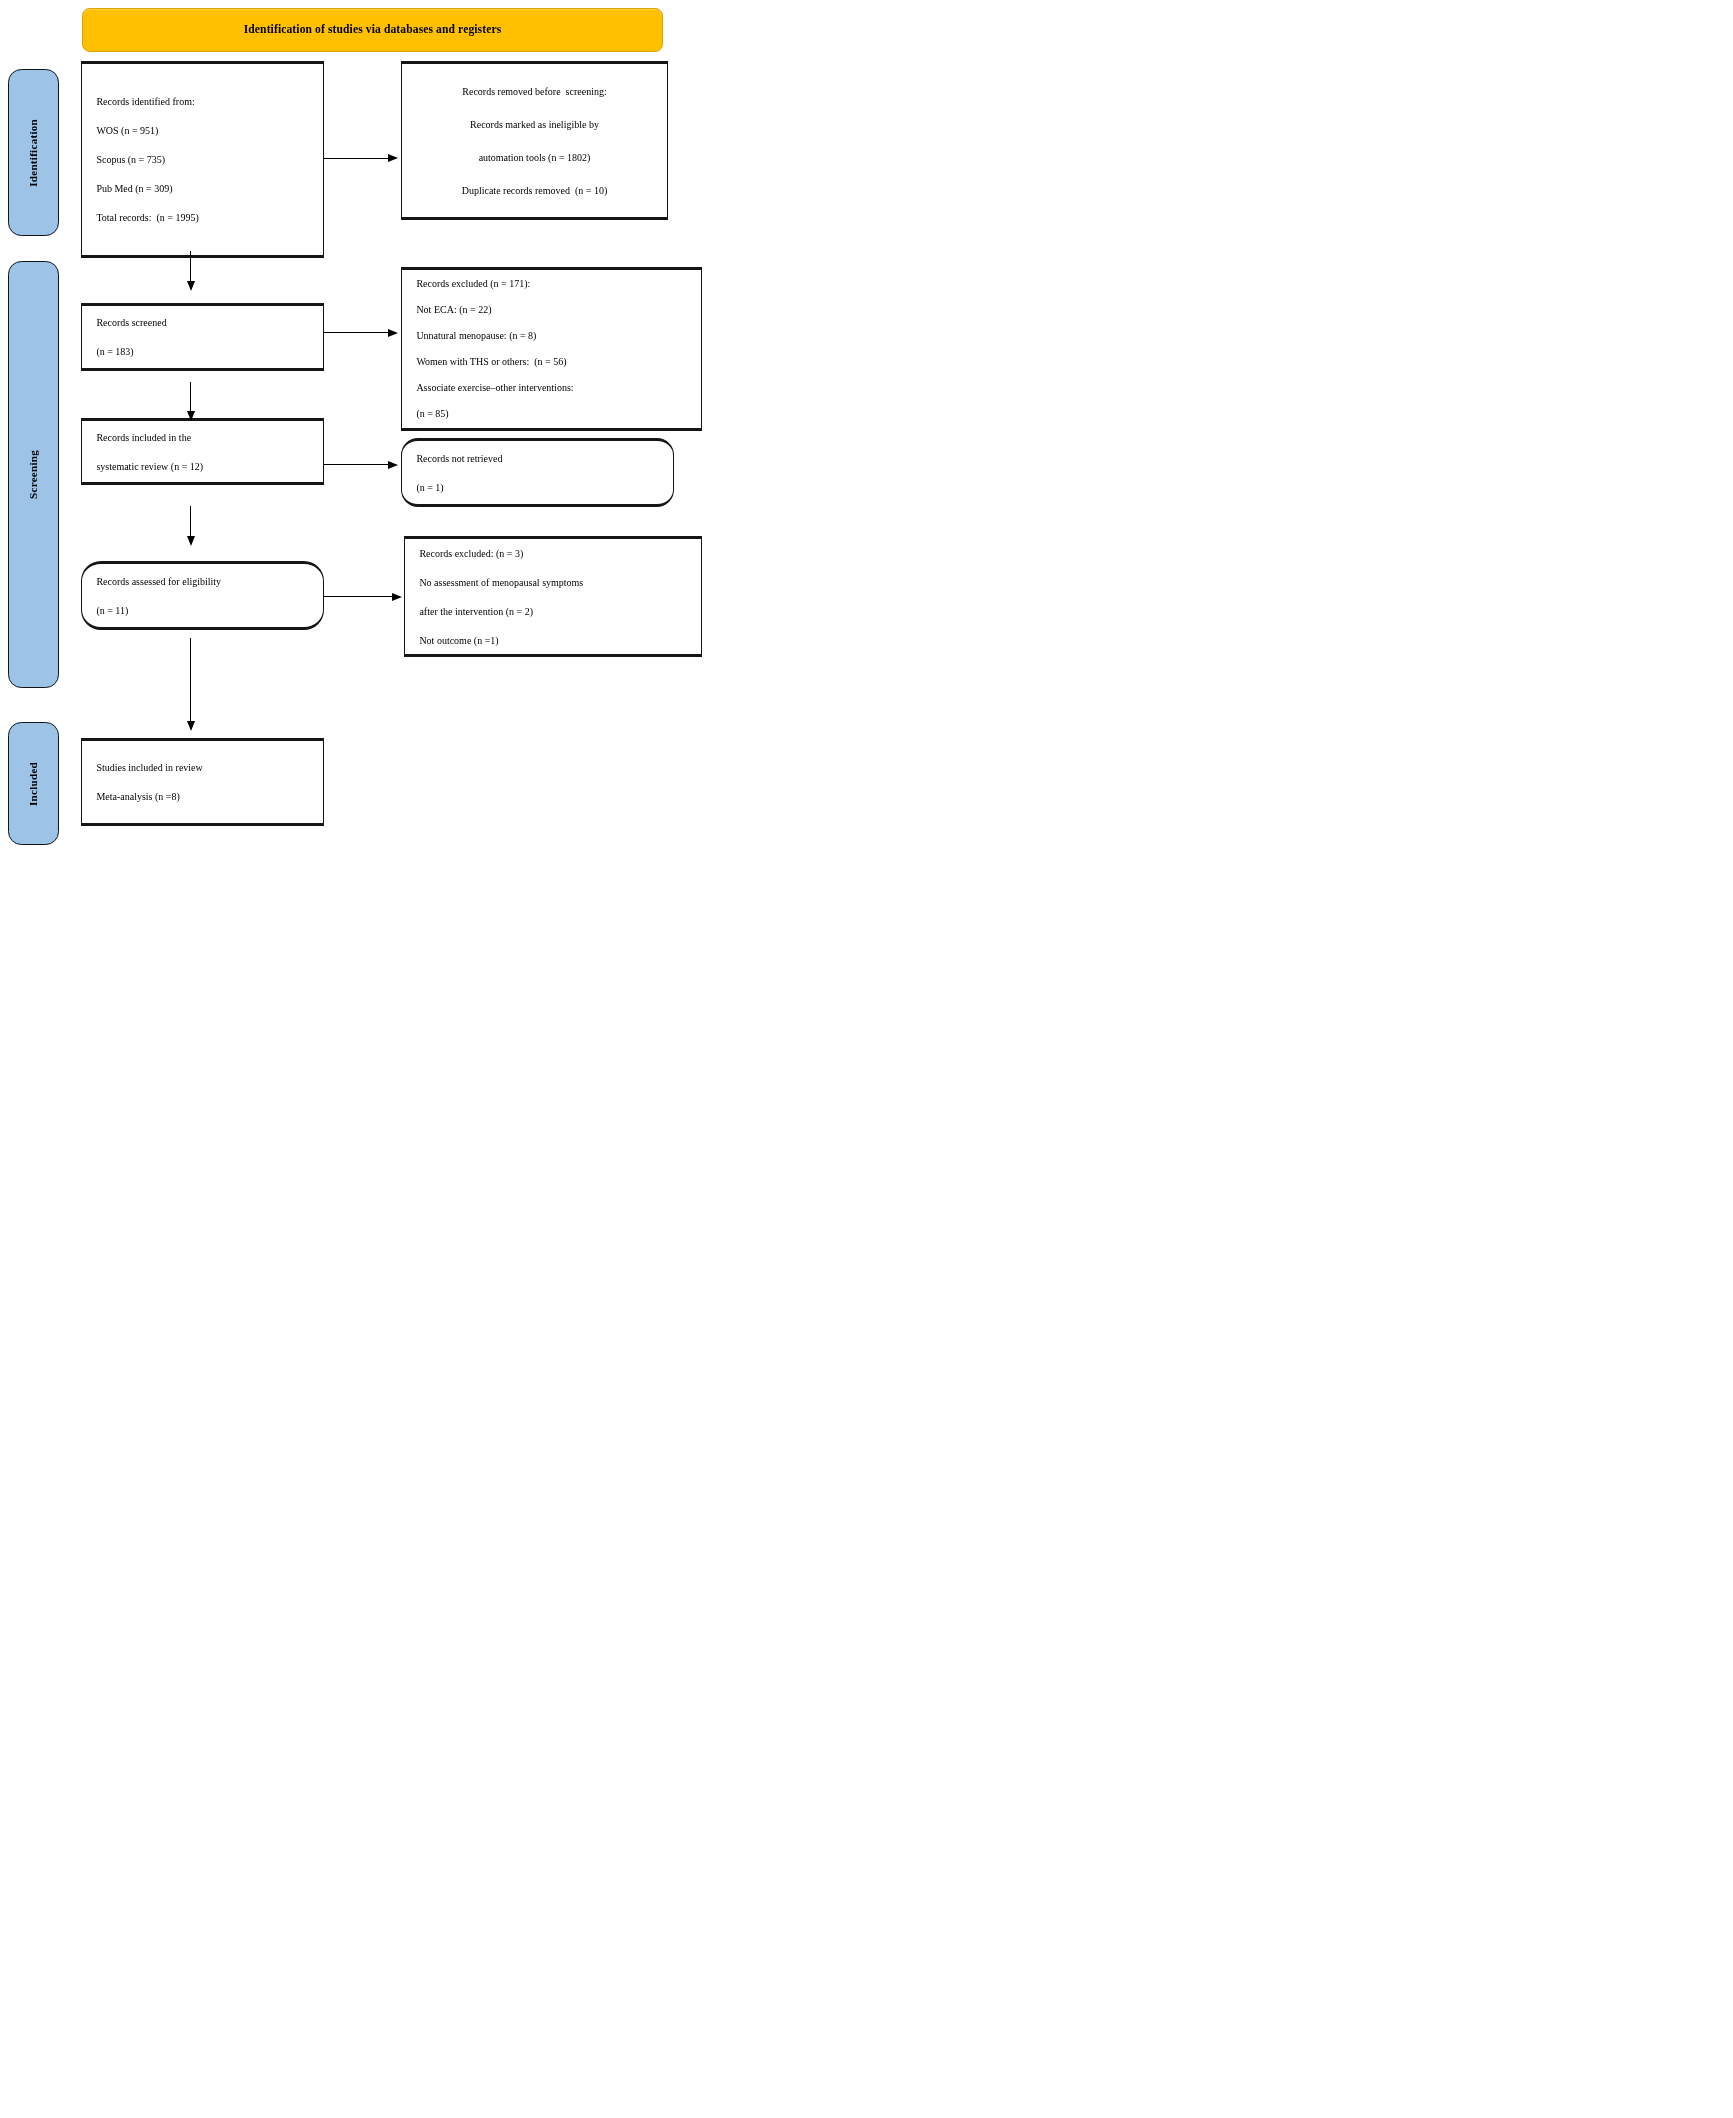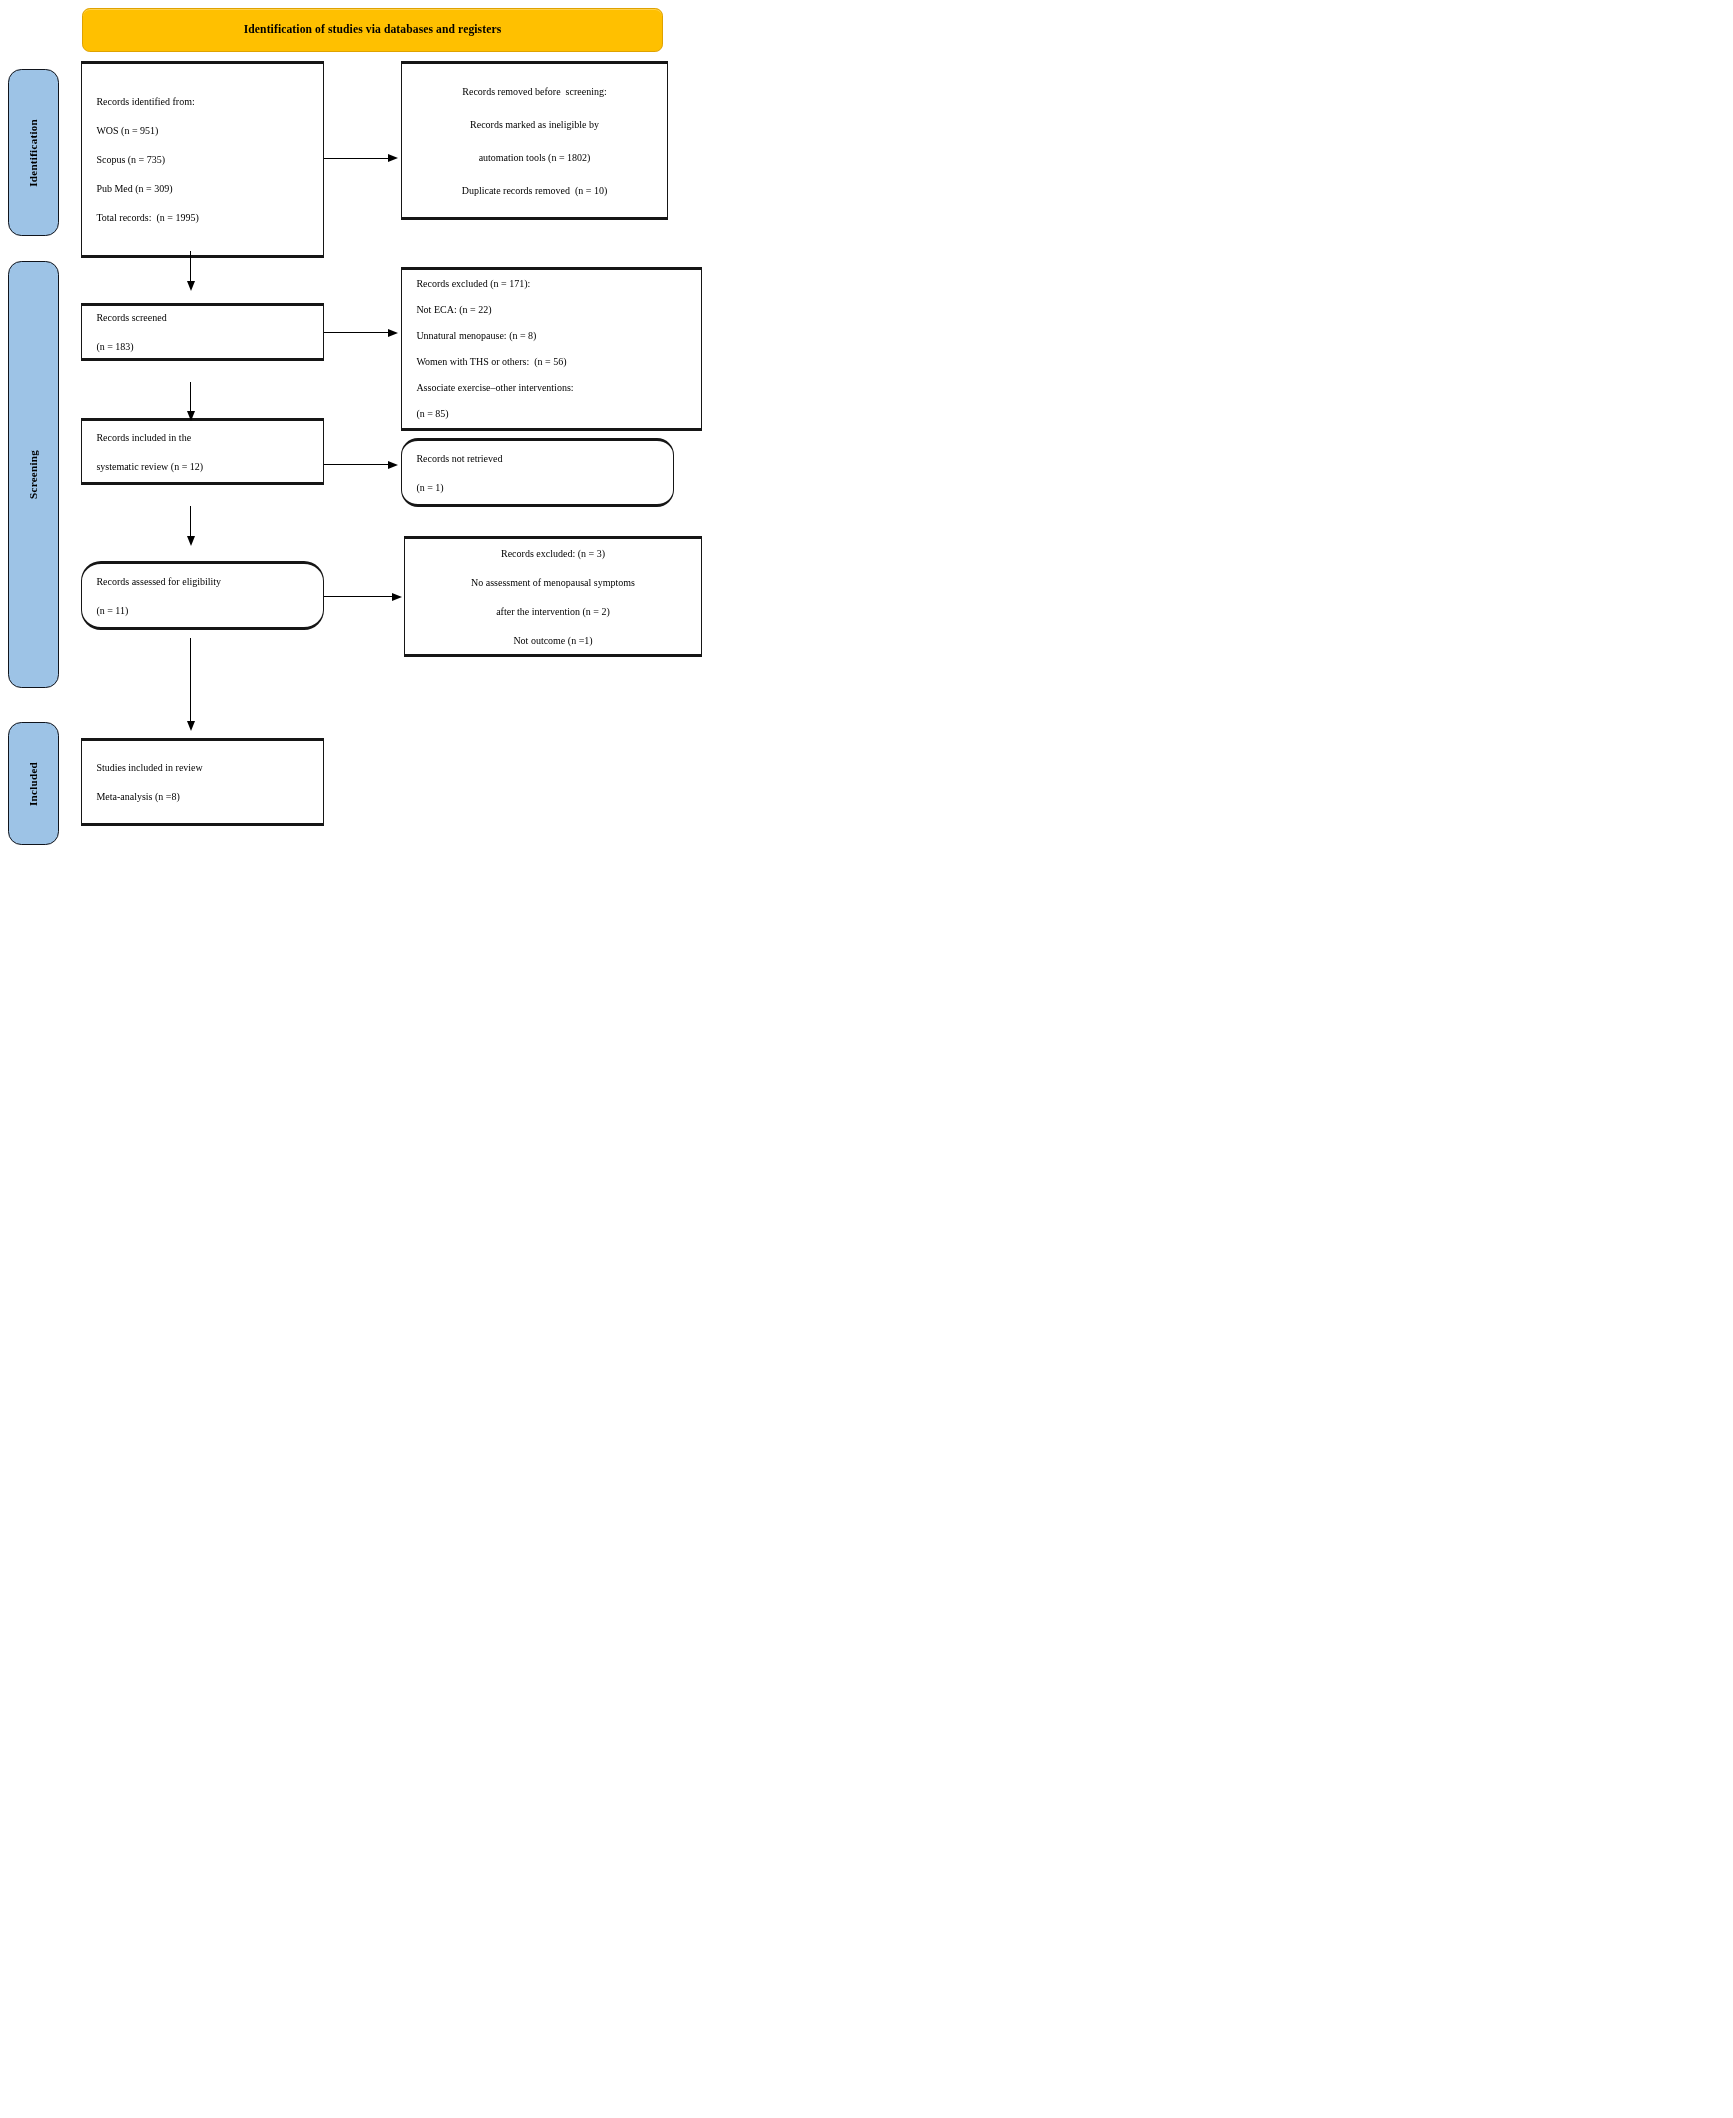--- a/index.html
+++ b/index.html
@@ -65,21 +65,21 @@
   </div>
 
   <div class="box" style="left:81px;top:61px;width:243px;height:197px;justify-content:center;">
     <div class="line">Records identified from:</div>
     <div class="line">WOS (n = 951)</div>
     <div class="line">Scopus (n = 735)</div>
     <div class="line">Pub Med (n = 309)</div>
     <div class="line">Total records:  (n = 1995)</div>
   </div>
 
-  <div class="box" style="left:81px;top:303px;width:243px;height:58px;">
+  <div class="box" style="left:81px;top:303px;width:243px;height:68px;">
     <div class="line">Records screened</div>
     <div class="line">(n = 183)</div>
   </div>
 
   <div class="box" style="left:81px;top:418px;width:243px;height:67px;">
     <div class="line">Records included in the</div>
     <div class="line">systematic review (n = 12)</div>
   </div>
 
   <div class="box" style="left:81px;top:561px;width:243px;height:69px;border-radius:20px;">
@@ -106,21 +106,21 @@
     <div class="line">Women with THS or others:  (n = 56)</div>
     <div class="line">Associate exercise–other interventions:</div>
     <div class="line">(n = 85)</div>
   </div>
 
   <div class="box" style="left:401px;top:438px;width:273px;height:69px;border-radius:17px;">
     <div class="line">Records not retrieved</div>
     <div class="line">(n = 1)</div>
   </div>
 
-  <div class="box" style="left:404px;top:536px;width:298px;height:121px;align-items:center;">
+  <div class="box" style="left:404px;top:536px;width:298px;height:121px;">
     <div class="line">Records excluded: (n = 3)</div>
     <div class="line">No assessment of menopausal symptoms</div>
     <div class="line">after the intervention (n = 2)</div>
     <div class="line">Not outcome (n =1)</div>
   </div>
 
   <div class="shaft-v" style="left:190px;top:251px;height:31px;"></div>
   <div class="head-down" style="left:187px;top:281px;"></div>
 
   <div class="shaft-v" style="left:190px;top:382px;height:30px;"></div>

